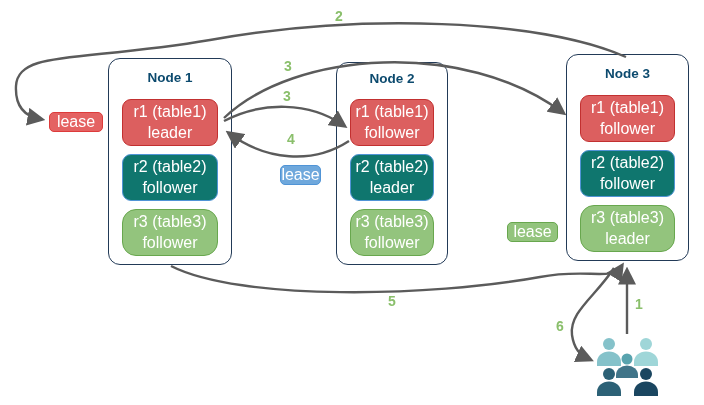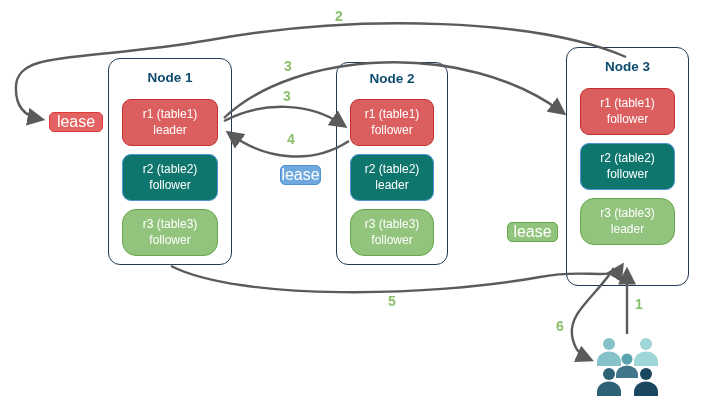--- a/index.html
+++ b/index.html
@@ -7,28 +7,28 @@
     position:relative;width:704px;height:405px;background:#ffffff;
     font-family:"Liberation Sans","DejaVu Sans",sans-serif;overflow:hidden;
   }
   svg.overlay{position:absolute;left:0;top:0;width:704px;height:405px;z-index:6;pointer-events:none;}
   .node{
     position:absolute;background:#ffffff;border:1.6px solid #223a57;
     border-radius:12px;box-sizing:border-box;z-index:2;
   }
   .node--n1{left:108px;top:58px;width:124px;height:207px;}
   .node--n2{left:336px;top:62px;width:112px;height:203px;}
-  .node--n3{left:566px;top:47px;width:123px;height:239px;}
+  .node--n3{left:566px;top:54px;width:123px;height:207px;}
   .node-title{
     text-align:center;font-weight:bold;font-size:13.5px;color:#0c4a6e;margin-top:11px;
   }
   .node--n2 .node-title{margin-top:8px;}
   .replica{
     position:absolute;left:13px;right:13px;height:47px;border-radius:9px;
-    color:#ffffff;font-size:12px;line-height:1.28;text-align:center;
+    color:#ffffff;font-size:16px;line-height:1.28;text-align:center;
     display:flex;flex-direction:column;justify-content:center;box-sizing:border-box;
   }
   .r-pos-0{top:40px;} .r-pos-1{top:95px;} .r-pos-2{top:150px;border-radius:14px;}
   .node--n2 .r-pos-0{top:36px;} .node--n2 .r-pos-1{top:91px;} .node--n2 .r-pos-2{top:146px;}
   .replica--red{background:#dc5f5f;border:1.6px solid #c23030;}
   .replica--blue{background:#0f766e;border:1.6px solid #5094d6;}
   .replica--green{background:#93c47d;border:1.6px solid #68a74e;}
   .lease{
     position:absolute;height:20px;border-radius:5px;color:#ffffff;font-size:16px;
     display:flex;align-items:center;justify-content:center;box-sizing:border-box;z-index:3;

